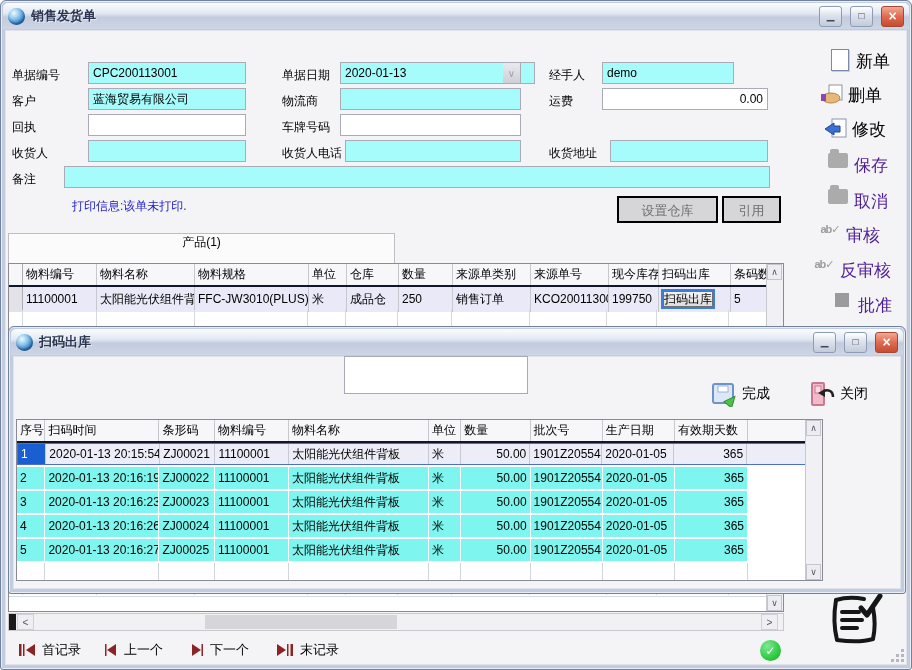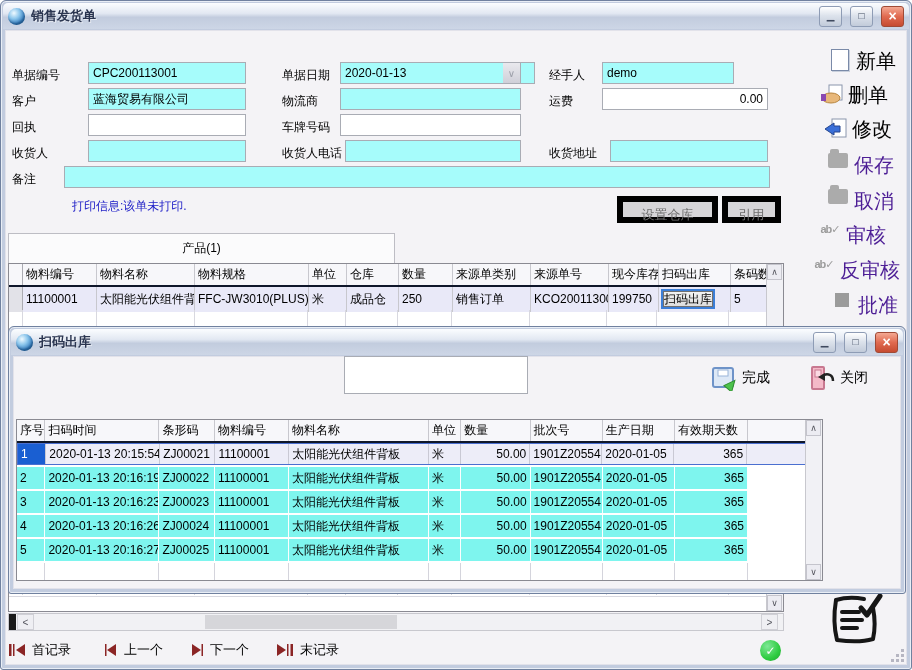--- a/index.html
+++ b/index.html
@@ -20,23 +20,23 @@
   .client{position:absolute;left:4px;top:29px;right:4px;bottom:4px;background:#F4F3F6;border:1px solid #E2E2EA;}
   
   .lbl{position:absolute;font-size:12px;color:#000;white-space:nowrap;}
   .fld{position:absolute;height:22px;box-sizing:border-box;border:1px solid #A9ACB4;background:#fff;font-size:12px;
        line-height:20px;padding:0 4px;overflow:hidden;white-space:nowrap;}
   .cyan{background:#A6FCFB;}
   .r{text-align:right;}
   .combo-btn{position:absolute;width:18px;height:22px;box-sizing:border-box;border:1px solid #A9ACB4;border-left:none;
        background:linear-gradient(#E9E9EE,#CFCFD8);color:#9DA0AA;font-size:10px;display:flex;align-items:center;justify-content:center;}
   .printinfo{position:absolute;font-size:12px;color:#2323C8;}
-  .gbtn{position:absolute;background:#D6D5D8;color:#6F6F6F;font-size:13px;text-align:center;border:6px solid #000000;box-sizing:border-box;}
-  
-  .tab{position:absolute;height:30px;box-sizing:border-box;font-size:12px;display:flex;align-items:center;justify-content:center;}
+  .gbtn{position:absolute;background:#D6D5D8;color:#6F6F6F;font-size:13px;text-align:center;border:2px solid #000000;box-sizing:border-box;}
+  
+  .tab{position:absolute;height:30px;box-sizing:border-box;font-size:12px;display:flex;justify-content:center;}
   .tab.on{background:#FBFBFC;border:1px solid #BDBDC4;border-bottom:none;}
   .tab.off{background:#EFEEF1;border:1px solid #CFCFD5;}
   
   .grid{position:absolute;background:#fff;border:1px solid #8A8A92;box-sizing:border-box;overflow:hidden;}
   .grow{display:flex;}
   .gc{height:21px;line-height:21px;font-size:12px;padding:0 3px;box-sizing:border-box;overflow:hidden;white-space:nowrap;border-right:1px solid #C8C8CE;}
   .ghead .gc{background:#F7F7FA;}
   .ghead{border-bottom:2px solid #0f172a;}
   
   .pi{width:14px;background:#E9E9EC;border-right:1px solid #ABABB2;}
@@ -64,30 +64,30 @@
   .vsb{position:absolute;top:0;right:0;width:16px;bottom:0;background:#F1F1F5;border-left:1px solid #C8C8CE;}
   .sbtn{position:absolute;left:0;width:15px;height:16px;background:#ECECF2;border:1px solid #C4C4CC;box-sizing:border-box;
         color:#55565E;font-size:9px;display:flex;align-items:center;justify-content:center;}
   .hsb{position:absolute;height:18px;background:#F1F1F4;border:1px solid #C8C8CE;box-sizing:border-box;}
   .hsb .split{position:absolute;left:0;top:0;bottom:0;width:7px;background:#1A1A1A;}
   .hsb .arrow{position:absolute;top:0;bottom:0;width:17px;background:#EFEFF3;color:#55565E;font-size:10px;
         display:flex;align-items:center;justify-content:center;border:1px solid #D0D0D6;box-sizing:border-box;}
   .hsb .thumb{position:absolute;top:1px;bottom:1px;background:#D6D6DA;}
   
   .side{position:absolute;display:flex;align-items:center;gap:4px;height:26px;}
-  .side .cap{font-size:20px;color:#000;}
+  .side .cap{font-size:17px;color:#000;}
   .side.dis .cap{color:#4c1d95;}
   .ico{width:24px;height:24px;display:flex;justify-content:center;flex:0 0 24px;}
   .page{width:16px;height:20px;background:#fff;border:1px solid #7A8AA8;box-shadow:1px 1px 0 #C8CFDC;}
   .folder{width:20px;height:15px;background:#ABABAB;border-radius:2px;position:relative;}
   .folder:before{content:"";position:absolute;top:-4px;left:2px;width:9px;height:5px;background:#ABABAB;border-radius:2px 2px 0 0;}
   .abc{font-size:11px;font-weight:bold;color:#9B9B9B;letter-spacing:-1px;}
   .sq{width:14px;height:14px;background:#9B9B9B;}
   
-  .dlgbtn{position:absolute;display:flex;align-items:center;gap:5px;font-size:14px;color:#000;}
+  .dlgbtn{position:absolute;display:flex;align-items:center;gap:5px;font-size:14px;color:#000;margin-top:16px;}
   
   .nav{position:absolute;display:flex;align-items:center;gap:6px;font-size:13px;color:#000;}
   
   .greenbtn{position:absolute;width:21px;height:21px;border-radius:50%;background:radial-gradient(circle at 35% 30%,#7FE896,#2ECC40 60%,#1FA32E);
         color:#fff;font-size:12px;font-weight:bold;display:flex;align-items:center;justify-content:center;}
   .grip{position:absolute;width:14px;height:12px;}
   .grip i{position:absolute;width:3px;height:3px;background:#B6B6C2;}
 </style>
 </head>
 <body>
@@ -252,21 +252,21 @@
       </span>
     <span class="cap">反审核</span>
   </div>
   <div class="side dis" style="left:830px;top:292px">
     <span class="ico">
         <span class="sq"></span>
       </span>
     <span class="cap">批准</span>
   </div>
 
-  <div class="nav" style="left:8px;top:641px">
+  <div class="nav" style="left:18px;top:641px">
     <svg width="18" height="14">
         <rect x="1" y="1" width="2.5" height="12" fill="#8B2525"></rect>
         <rect x="5" y="1" width="1.5" height="12" fill="#8B2525"></rect>
         <polygon points="17,1 8,7 17,13" fill="#8B2525"></polygon>
       </svg>
     <span>首记录</span>
   </div>
   <div class="nav" style="left:104px;top:641px">
     <svg width="14" height="14">
         <rect x="1" y="1" width="1.5" height="12" fill="#8B2525"></rect>

